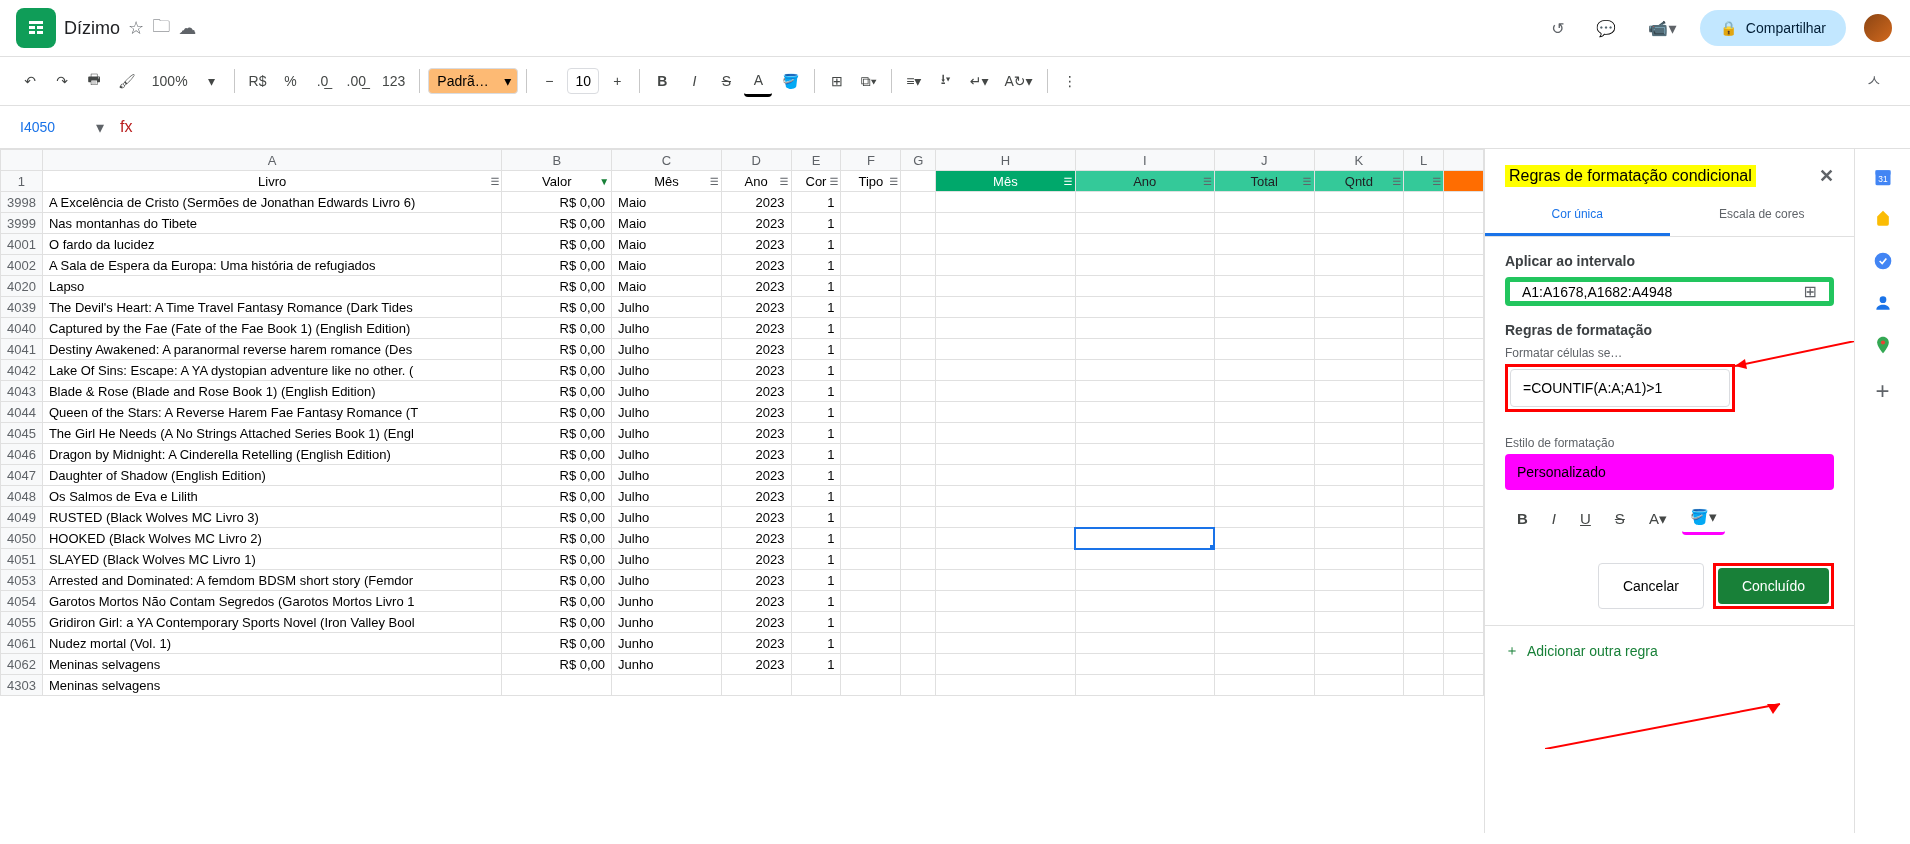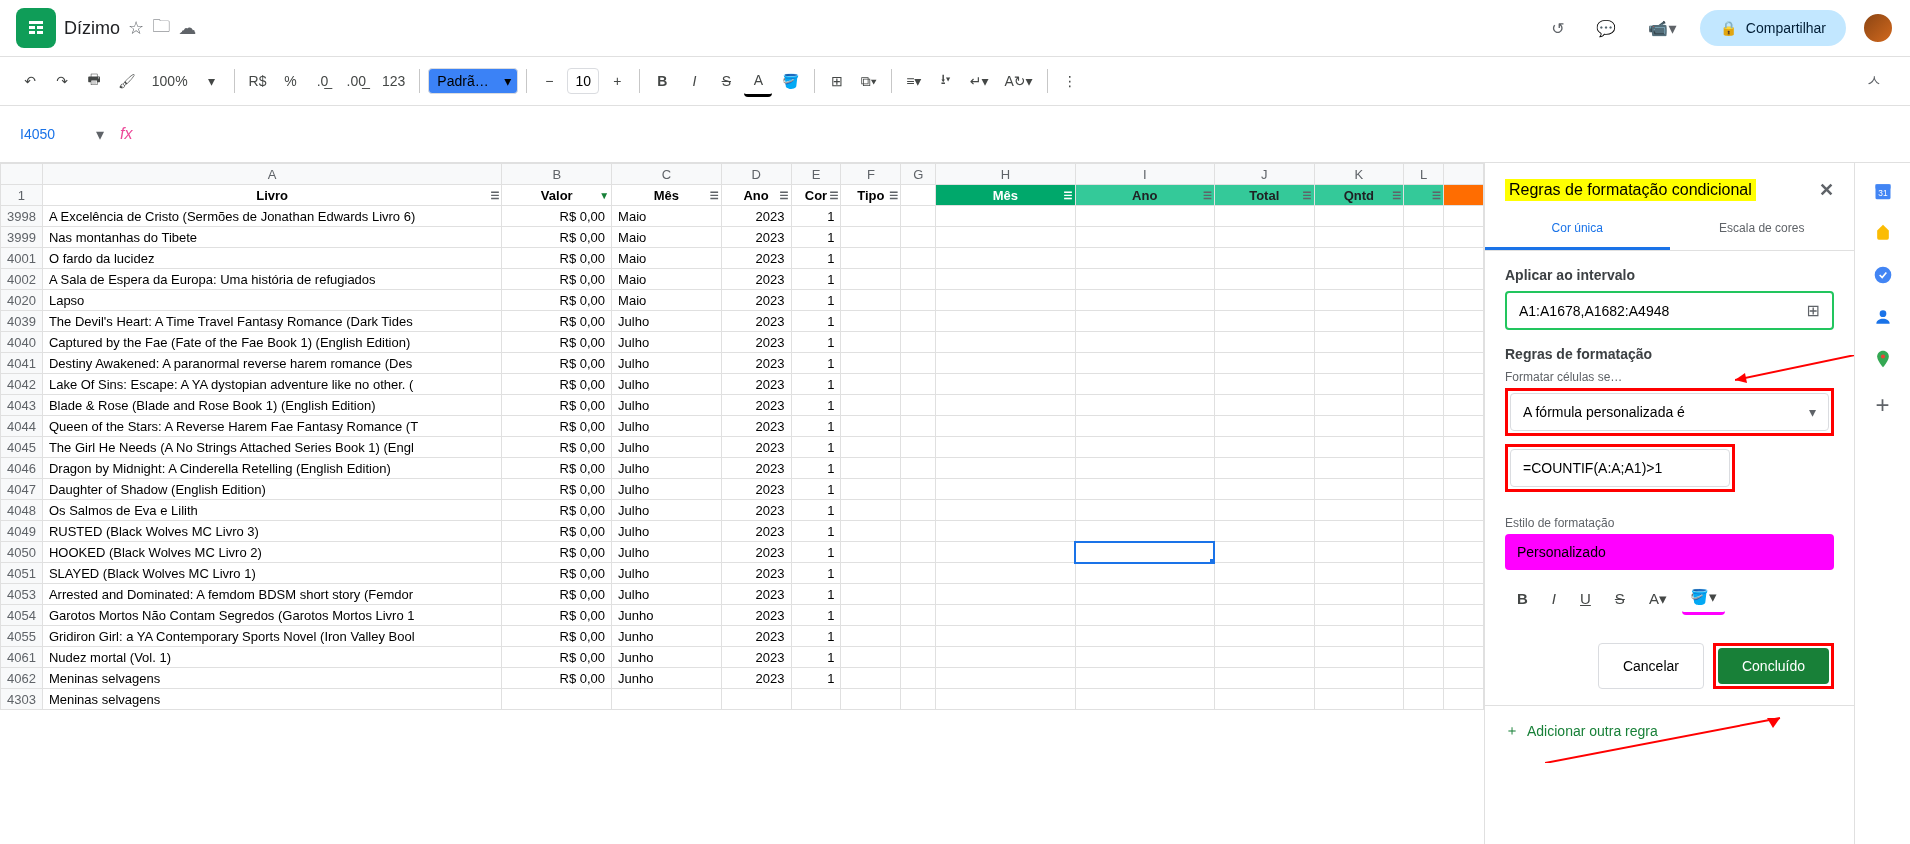--- a/index.html
+++ b/index.html
@@ -12,36 +12,36 @@
 .doc-title span.star,span.folder,span.cloud{color:#5f6368;cursor:pointer}
 .menubar{display:flex;gap:4px;margin-top:2px}
 .menu-item{padding:4px 8px;font-size:14px;color:#202124;cursor:pointer;border-radius:4px}
 .header-right{display:flex;align-items:center;gap:16px}
 .header-icon{color:#5f6368;cursor:pointer;padding:8px}
 .share-btn{background:#c2e7ff;border:none;border-radius:32px;padding:10px 20px;font-size:14px;color:#001d35;cursor:pointer;display:flex;align-items:center;gap:8px}
 .avatar{width:32px;height:32px;border-radius:50%;background:linear-gradient(135deg,#8b4513,#d2691e);border:2px solid #fff}
 .toolbar{display:flex;align-items:center;padding:6px 16px;border-bottom:1px solid #e0e0e0;gap:4px}
 .tool-btn{padding:6px;color:#444746;cursor:pointer;border-radius:4px;min-width:28px;text-align:center;font-size:14px}
 .tool-sep{width:1px;height:24px;background:#c7c7c7;margin:0 4px}
-.font-sel{padding:4px 24px 4px 8px;font-size:14px;border:1px solid #dadce0;border-radius:4px;background:#3b82f6;width:90px;text-align:left;position:relative}
+.font-sel{padding:4px 24px 4px 8px;font-size:14px;border:1px solid #dadce0;border-radius:4px;background:#fdba74;width:90px;text-align:left;position:relative}
 .font-size{width:32px;text-align:center;border:1px solid #dadce0;border-radius:4px;padding:4px;font-size:14px}
 .color-underline{border-bottom:3px solid #000}
 .collapse-btn{margin-left:auto;padding:6px 12px;color:#5f6368;cursor:pointer}
 .name-box-row{display:flex;align-items:center;padding:4px 16px;border-bottom:1px solid #e0e0e0}
 .name-box{width:80px;padding:4px;font-size:14px;color:#1a73e8;border:none}
-.fx-label{font-style:italic;color:#ec4899;margin:15px 8px}
+.fx-label{color:#b91c1c;margin:8px 8px}
 .formula-bar{flex:1;border:none;font-size:14px;padding:4px}
 .main-area{display:flex;height:calc(100% - 160px)}
 .sheet-area{flex:1;overflow:auto;position:relative}
 .grid{border-collapse:collapse;width:100%}
 .grid th,.grid td{border:1px solid #e0e0e0;font-size:13px;padding:2px 6px;height:21px;white-space:nowrap;overflow:hidden;text-overflow:ellipsis}
 .grid th{background:#f8f9fa;font-weight:normal;color:#5f6368;text-align:center;position:sticky}
 .col-head{top:0}
 .row-head{text-align:center;background:#f8f9fa;width:36px;color:#5f6368;font-size:12px}
-.header-row td{background:#fff;font-weight:bold;text-align:center;position:relative}
+.header-row td{background:#fff;font-weight:normal;text-align:center;position:relative}
 .header-row .filter{position:absolute;right:2px;top:50%;transform:translateY(-50%);color:#5f6368;font-size:10px}
 .header-row .filter-active{color:#188038}
 .mes-head{background:#00a86b!important;color:#fff}
 .ano-head{background:#34c999!important;color:#202124}
 .total-head{background:#34c999!important;color:#202124}
 .qntd-head{background:#34c999!important;color:#202124}
 .orange-head{background:#ff6d01!important}
 .val{text-align:right}
 .highlighted-row td:first-child{background:#ff00ff!important;color:#000}
 .selected-cell{border:2px solid #1a73e8!important;position:relative}
@@ -49,21 +49,21 @@
 .side-panel{width:370px;border-left:1px solid #e0e0e0;background:#fff;overflow-y:auto;position:relative}
 .panel-header{display:flex;align-items:center;justify-content:space-between;padding:16px 20px 8px}
 .panel-title{font-size:16px;background:#ffff00;padding:2px 4px}
 .panel-close{color:#5f6368;cursor:pointer;font-size:18px;font-weight:bold}
 .panel-tabs{display:flex;border-bottom:1px solid #e0e0e0}
 .panel-tab{flex:1;text-align:center;padding:12px;font-size:12px;color:#5f6368;cursor:pointer;border-bottom:3px solid transparent}
 .panel-tab.active{color:#1a73e8;border-bottom-color:#1a73e8}
 .panel-body{padding:16px 20px}
 .panel-label{font-size:14px;color:#3c4043;margin-bottom:8px;font-weight:700}
 .panel-sublabel{font-size:12px;color:#5f6368;margin-bottom:4px}
-.range-input{display:flex;align-items:center;border:2px solid #22c55e;border-radius:4px;padding:8px 12px;margin-bottom:16px}
+.range-input{display:flex;align-items:center;border:5px solid #22c55e;border-radius:4px;padding:0 12px;margin-bottom:16px}
 .range-input input{flex:1;border:none;font-size:14px;outline:none}
 .range-grid{color:#5f6368;cursor:pointer}
 .rule-select{width:100%;padding:10px 12px;border:1px solid #dadce0;border-radius:4px;font-size:14px;margin-bottom:8px;background:#fff;text-align:left;position:relative}
 .rule-select::after{content:'▾';position:absolute;right:12px;color:#5f6368}
 .formula-input{width:65%;padding:10px 12px;border:1px solid #dadce0;border-radius:4px;font-size:14px;margin-bottom:16px}
 .style-preview{background:#ff00ff;color:#000;padding:10px 12px;border-radius:4px;font-size:14px;margin-bottom:8px}
 .style-tools{display:flex;gap:8px;align-items:center;margin-bottom:24px;padding:4px}
 .style-tool{padding:6px 8px;cursor:pointer;color:#444746;font-size:15px;border-radius:4px}
 .panel-actions{display:flex;gap:9px;justify-content:flex-end}
 .btn-cancel{background:#fff;border:1px solid #dadce0;border-radius:4px;padding:10px 24px;font-size:14px;cursor:pointer}
@@ -594,23 +594,20 @@
       <svg class="red-arrow" style="top:192px;left:250px" width="120" height="30">
           <line x1="120" y1="0" x2="0" y2="25" stroke="#ff0000" stroke-width="2"></line>
           <polygon points="0,25 10,18 12,28" fill="#ff0000"></polygon>
         </svg>
       <div class="range-input">
         <input value="A1:A1678,A1682:A4948" style="">
         <span class="range-grid">⊞</span>
       </div>
       <div class="panel-label">Regras de formatação</div>
       <div class="panel-sublabel">Formatar células se…</div>
-      <div class="hl-select">
-        <button class="rule-select" style="margin-bottom:0"><span>A fórmula personalizada é</span></button>
-      </div>
       <div class="hl-formula">
         <input class="formula-input" style="margin-bottom: 0px; width: 220px;" value="=COUNTIF(A:A;A1)&gt;1">
       </div>
       <div class="panel-sublabel" style="margin-top:8px">Estilo de formatação</div>
       <div class="style-preview">Personalizado</div>
       <div class="style-tools">
         <span class="style-tool"><b>B</b></span>
         <span class="style-tool"><i>I</i></span>
         <span class="style-tool"><u>U</u></span>
         <span class="style-tool"><s>S</s></span>

